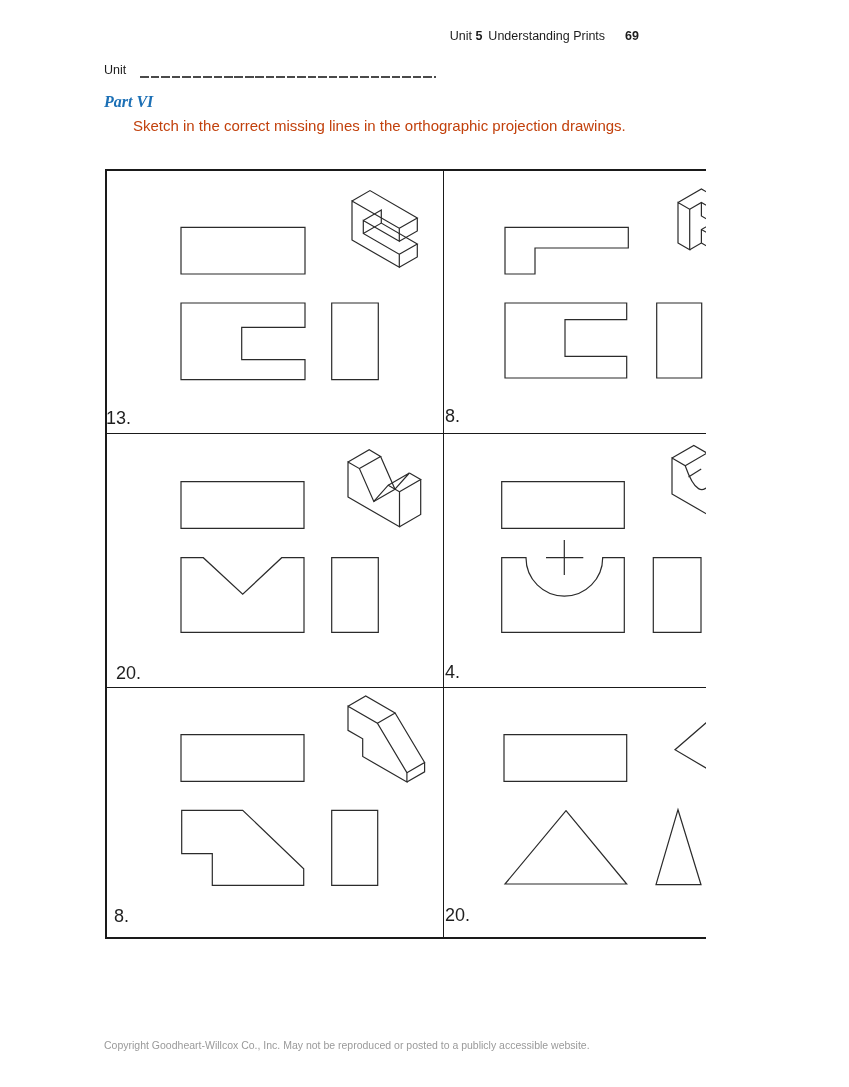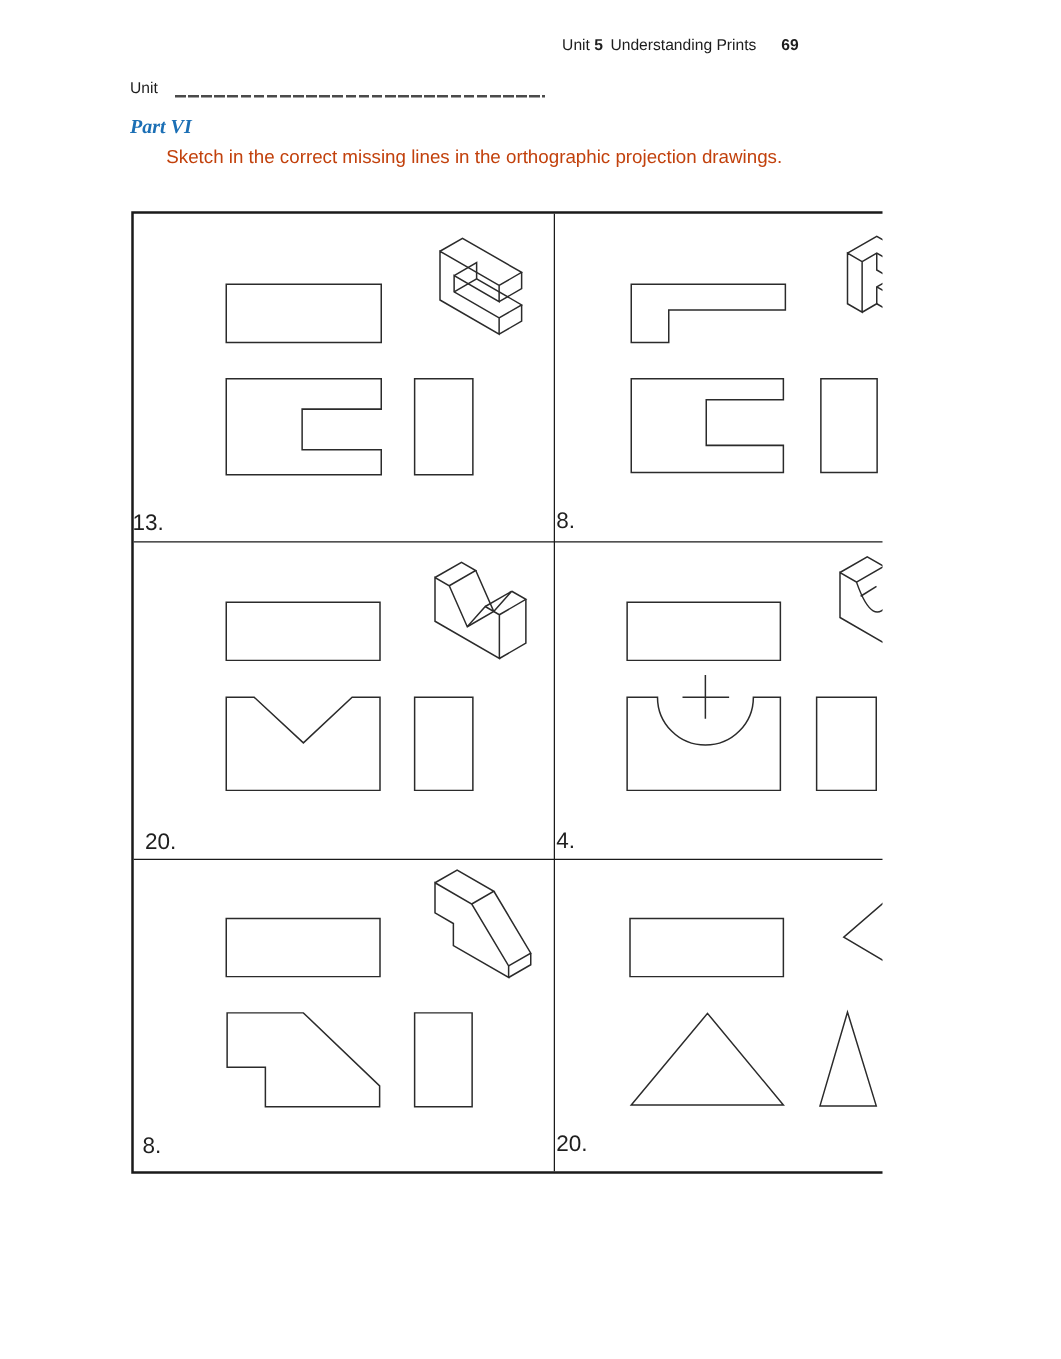--- a/index.html
+++ b/index.html
@@ -102,14 +102,15 @@
       <polyline points="709,720.3 742.7,767 721.7,777.3"></polyline>
     </svg>
 
   <span class="prob-label" style="left:106px;top:409px;">13.</span>
   <span class="prob-label" style="left:445px;top:407px;">8.</span>
   <span class="prob-label" style="left:116px;top:664px;">20.</span>
   <span class="prob-label" style="left:445px;top:663px;">4.</span>
   <span class="prob-label" style="left:114px;top:907px;">8.</span>
   <span class="prob-label" style="left:445px;top:906px;">20.</span>
 
+  <div class="footer">Copyright Goodheart-Willcox Co., Inc. May not be reproduced or posted to a publicly accessible website.</div>
 
 </div>
 
 </body></html>

